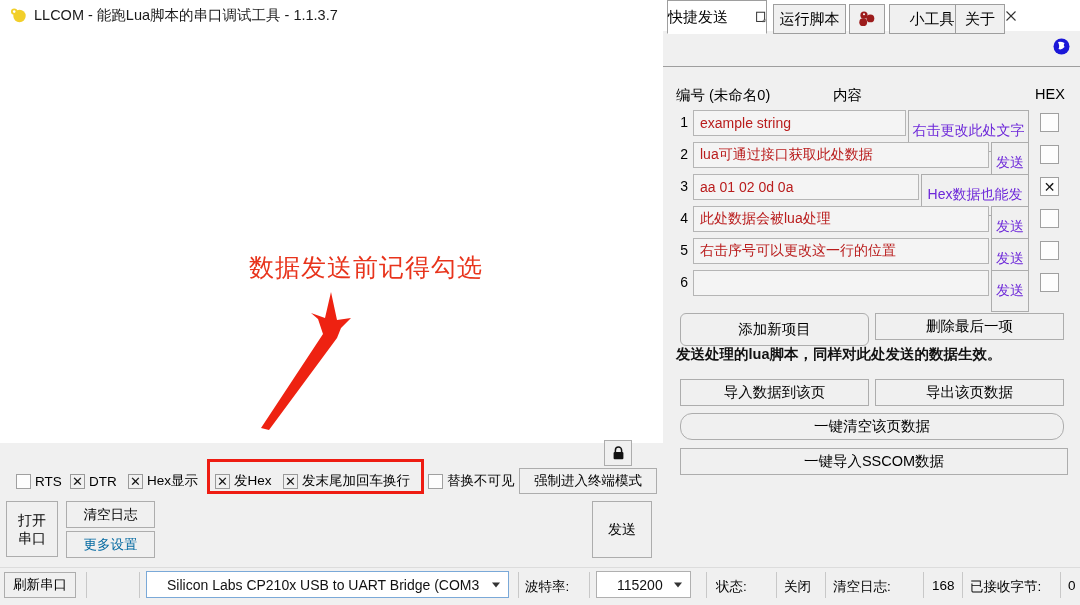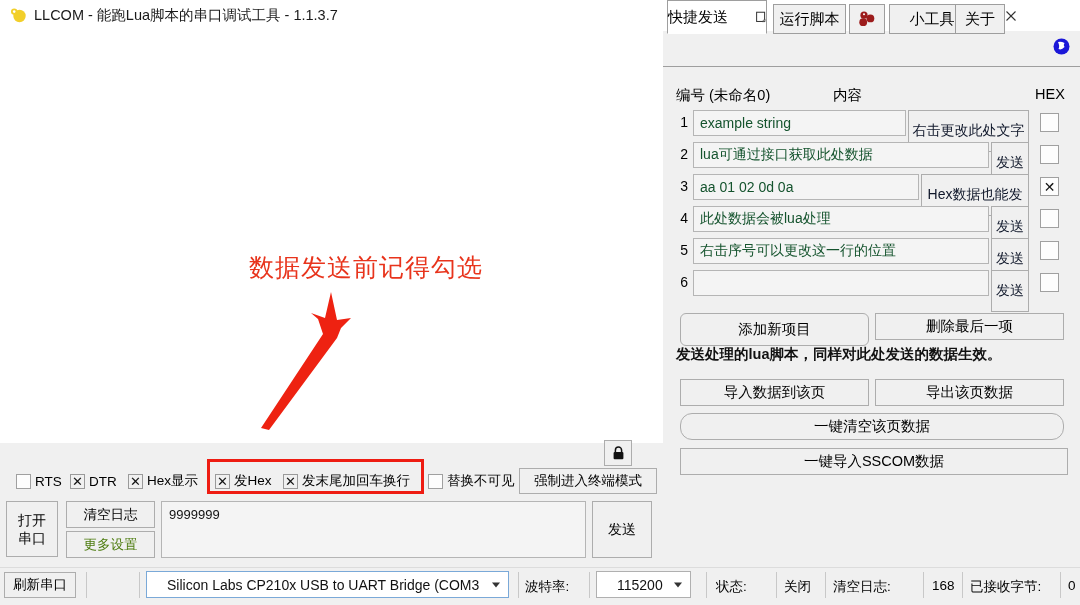--- a/index.html
+++ b/index.html
@@ -118,21 +118,21 @@
     position: absolute; left: 66px; top: 501px;
     width: 89px; height: 27px;
     background: #f0f0f0; border: 1px solid #adadad;
     font-size: 13.5px; color: #000;
     display: flex; align-items: center; justify-content: center;
   }
   .btn-more {
     position: absolute; left: 66px; top: 531px;
     width: 89px; height: 27px;
     background: #f0f0f0; border: 1px solid #adadad;
-    font-size: 13.5px; color: #4d7c0f;
+    font-size: 13.5px; color: #0369a1;
     display: flex; align-items: center; justify-content: center;
   }
   .sendbox {
     position: absolute; left: 161px; top: 501px;
     width: 425px; height: 57px;
     background: #f4f4f4; border: 1px solid #b5b5b5;
     font-size: 13px; color: #111;
     padding: 5px 7px;
     overflow: hidden;
   }
@@ -217,29 +217,29 @@
   }
 
   .row-num {
     position: absolute; width: 12px;
     font-size: 14px; color: #000;
     text-align: right;
   }
   .row-input {
     position: absolute; height: 26px;
     background: #f4f4f4; border: 1px solid #b5b5b5;
-    font-size: 14px; color: #14532d;
+    font-size: 14px; color: #b91c1c;
     display: flex; align-items: center;
     padding-left: 6px;
     overflow: hidden; white-space: nowrap;
   }
   .row-btn {
     position: absolute; height: 42px;
     background: #f0f0f0; border: 1px solid #adadad;
-    font-size: 14px; color: #0f172a;
+    font-size: 14px; color: #6d28d9;
     display: flex; align-items: center; justify-content: center;
     white-space: nowrap;
   }
   .row-hex {
     position: absolute; width: 19px; height: 19px;
     border: 1px solid #a0a0a0; background: #fdfdfd;
     display: flex; align-items: center; justify-content: center;
     font-size: 14px; font-weight: bold; color: #111;
   }
 
@@ -329,21 +329,20 @@
   </div>
   <div class="termbtn">强制进入终端模式</div>
   <div class="redbox"></div>
 
   <div class="btn-open">
     <span>打开</span>
     <span>串口</span>
   </div>
   <div class="btn-clear">清空日志</div>
   <div class="btn-more">更多设置</div>
-  <div class="sendbox" placeholder="">9999999</div>
   <div class="btn-send-main">发送</div>
 
   <div class="statusbar"></div>
   <div class="sb-btn">刷新串口</div>
   <div class="sb-sep" style="left:86px;"></div>
   <div class="sb-label" style="left:94px;margin-top:36px;">串口:</div>
   <div class="sb-sep" style="left:139px;"></div>
   <div class="combo" style="left:146px; top:571px; width:363px;">
     <span>Silicon Labs CP210x USB to UART Bridge (COM3</span>
     <span class="arrow"></span>

